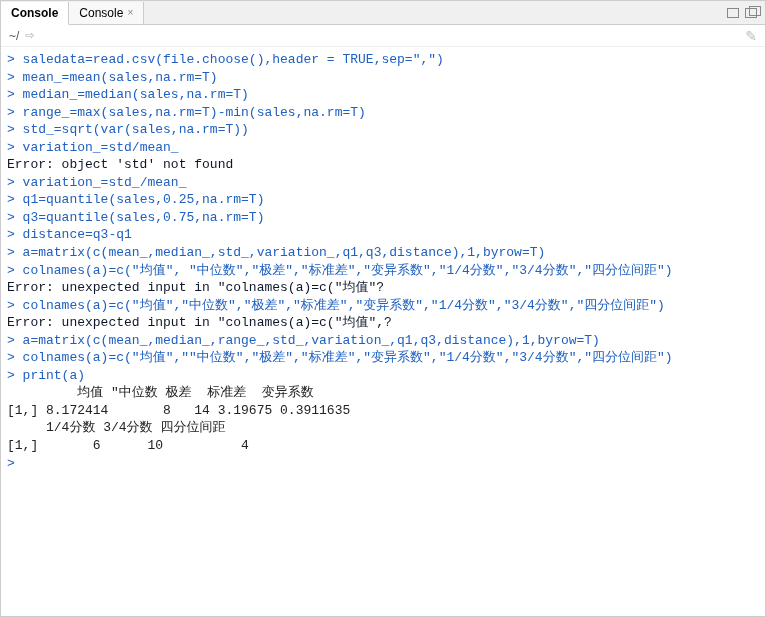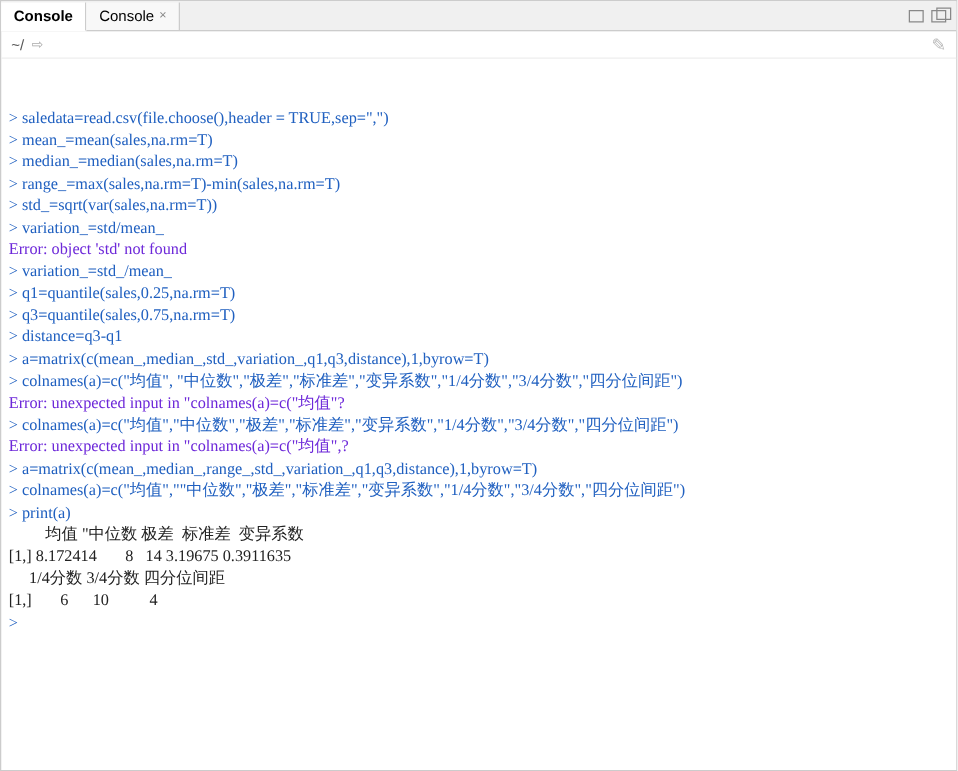--- a/index.html
+++ b/index.html
@@ -69,28 +69,27 @@
     }
     .toolbar-left { display: flex; align-items: center; gap: 6px; flex: 1; }
     .nav-arrow { color: #aaa; font-size: 11px; cursor: pointer; }
     .brush-icon { color: #bbb; font-size: 14px; }
     .console-body {
       flex: 1;
       overflow-y: auto;
       padding: 4px 6px;
       line-height: 1.35;
       white-space: pre;
-      font-family: Liberation Serif, serif;
+      font-family: Liberation Mono, monospace;
       font-size: 13px;
-      margin-top: 34px;
     }
     .line { white-space: pre-wrap; word-break: break-all; }
     .prompt { color: #2060c0; }
     .in { color: #2060c0; }
-    .err { color: #6d28d9; }
+    .err { color: #0f172a; }
     .out { color: #222; }
   </style>
 </head>
 <body>
 
 <div class="panel">
   <div class="tabs">
     <div class="tab active">
       <span>Console</span>
     </div>

